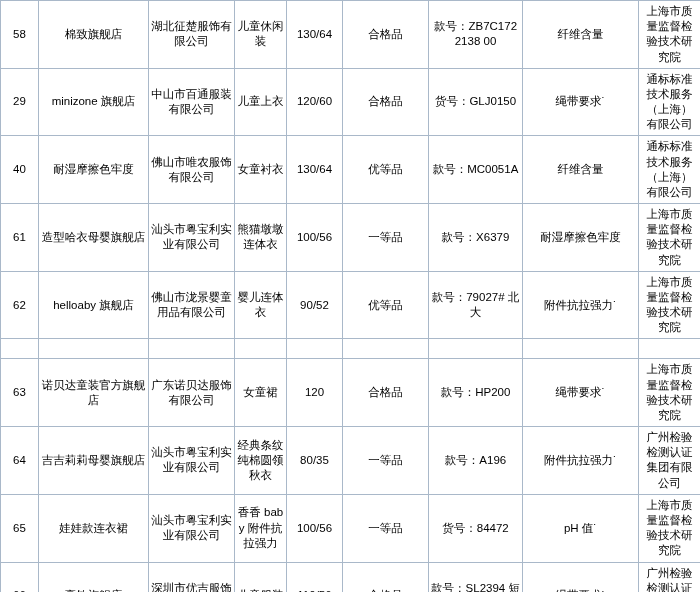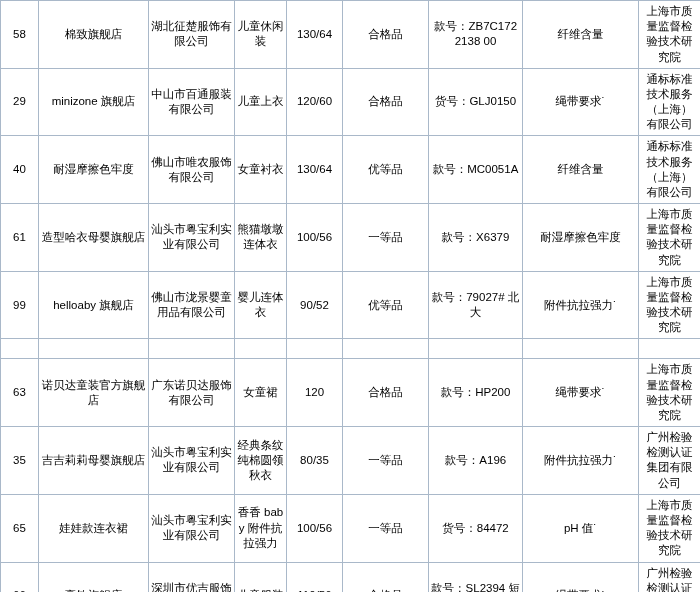--- a/index.html
+++ b/index.html
@@ -115,21 +115,21 @@
         <td>汕头市粤宝利实业有限公司</td>
         <td>熊猫墩墩连体衣</td>
         <td>100/56</td>
         <td>一等品</td>
         <td>款号：X6379</td>
         <td>耐湿摩擦色牢度</td>
         <td>上海市质量监督检验技术研究院</td>
         <td>抖音</td>
       </tr>
       <tr>
-        <td>99</td>
+        <td>62</td>
         <td>helloaby 旗舰店</td>
         <td>佛山市泷景婴童用品有限公司</td>
         <td>婴儿连体衣</td>
         <td>90/52</td>
         <td>优等品</td>
         <td>款号：79027# 北大</td>
         <td>附件抗拉强力˙</td>
         <td>上海市质量监督检验技术研究院</td>
         <td>天猫</td>
       </tr>
@@ -150,21 +150,21 @@
         <td>广东诺贝达服饰有限公司</td>
         <td>女童裙</td>
         <td>120</td>
         <td>合格品</td>
         <td>款号：HP200</td>
         <td>绳带要求˙</td>
         <td>上海市质量监督检验技术研究院</td>
         <td>拼多多</td>
       </tr>
       <tr>
-        <td>35</td>
+        <td>64</td>
         <td>吉吉莉莉母婴旗舰店</td>
         <td>汕头市粤宝利实业有限公司</td>
         <td>经典条纹纯棉圆领秋衣</td>
         <td>80/35</td>
         <td>一等品</td>
         <td>款号：A196</td>
         <td>附件抗拉强力˙</td>
         <td>广州检验检测认证集团有限公司</td>
         <td>天猫</td>
       </tr>

